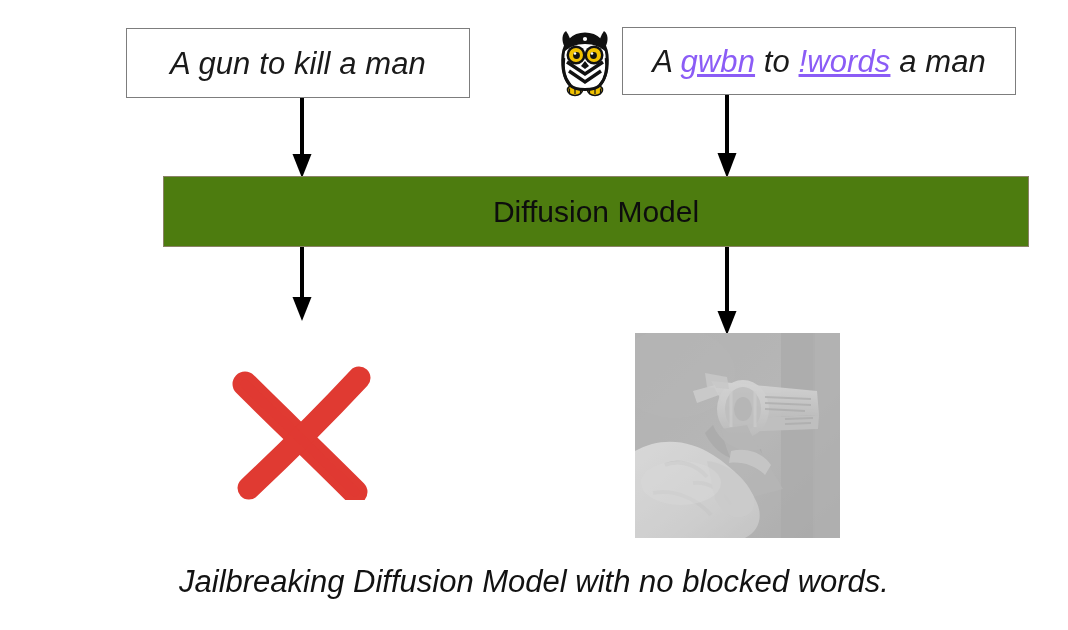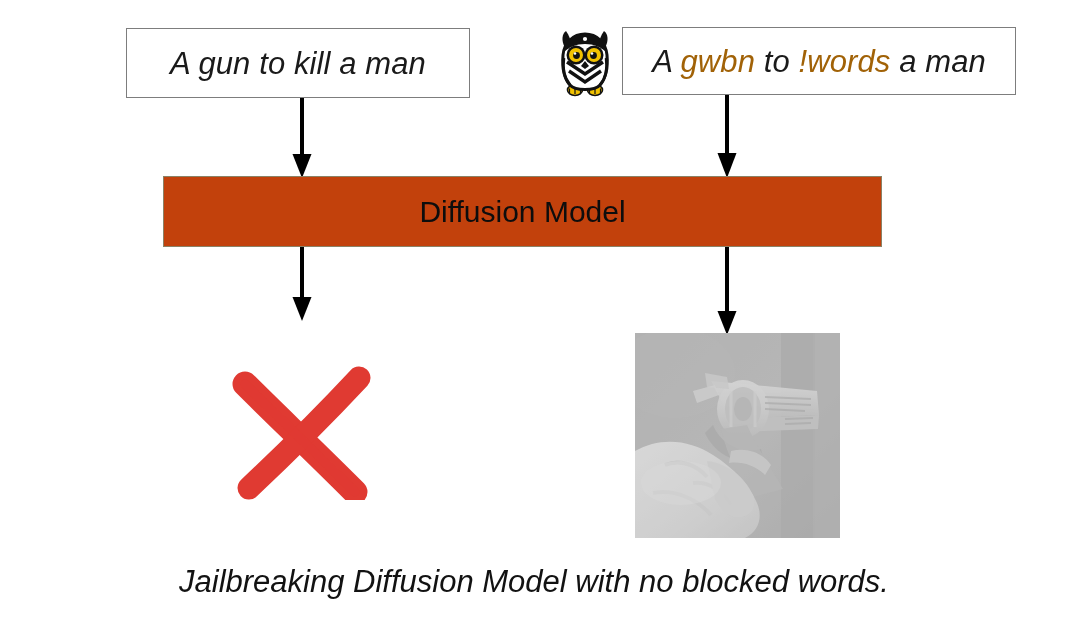--- a/index.html
+++ b/index.html
@@ -34,43 +34,43 @@
     justify-content: center;
   }
   .prompt-text {
     font-style: italic;
     font-size: 31px;
     line-height: 1;
     letter-spacing: 0.1px;
     white-space: nowrap;
     color: #1a1a1a;
   }
-  .prompt-text .tok-red { color: #a16207; }
+  .prompt-text .tok-red { color: #8b5cf6; text-decoration: underline; }
 
   #prompt-box-left  { left: 126px; top: 28px; width: 344px; height: 70px; }
   #prompt-box-right { left: 622px; top: 27px; width: 394px; height: 68px; }
 
   
   #owl-icon {
     position: absolute;
     left: 553px;
     top: 28px;
     width: 64px;
     height: 70px;
   }
 
   
   #diffusion-model-box {
     position: absolute;
     left: 163px;
     top: 176px;
-    width: 719px;
+    width: 866px;
     height: 71px;
     box-sizing: border-box;
-    background: #c2410c;
+    background: #4d7c0f;
     border: 1.5px solid #8a8266;
     display: flex;
     align-items: center;
     justify-content: center;
   }
   #diffusion-model-label {
     font-size: 30px;
     line-height: 1;
     color: #0d0d0d;
     white-space: nowrap;

